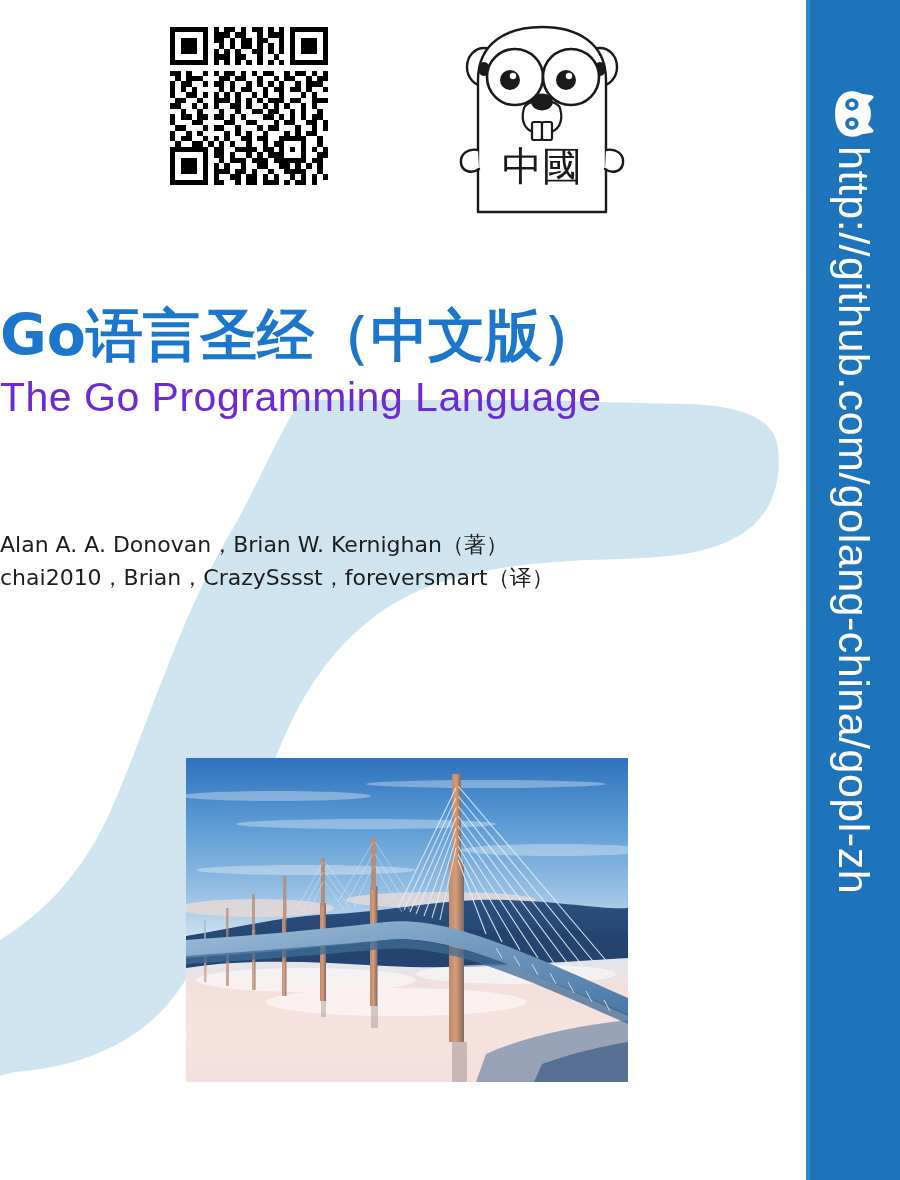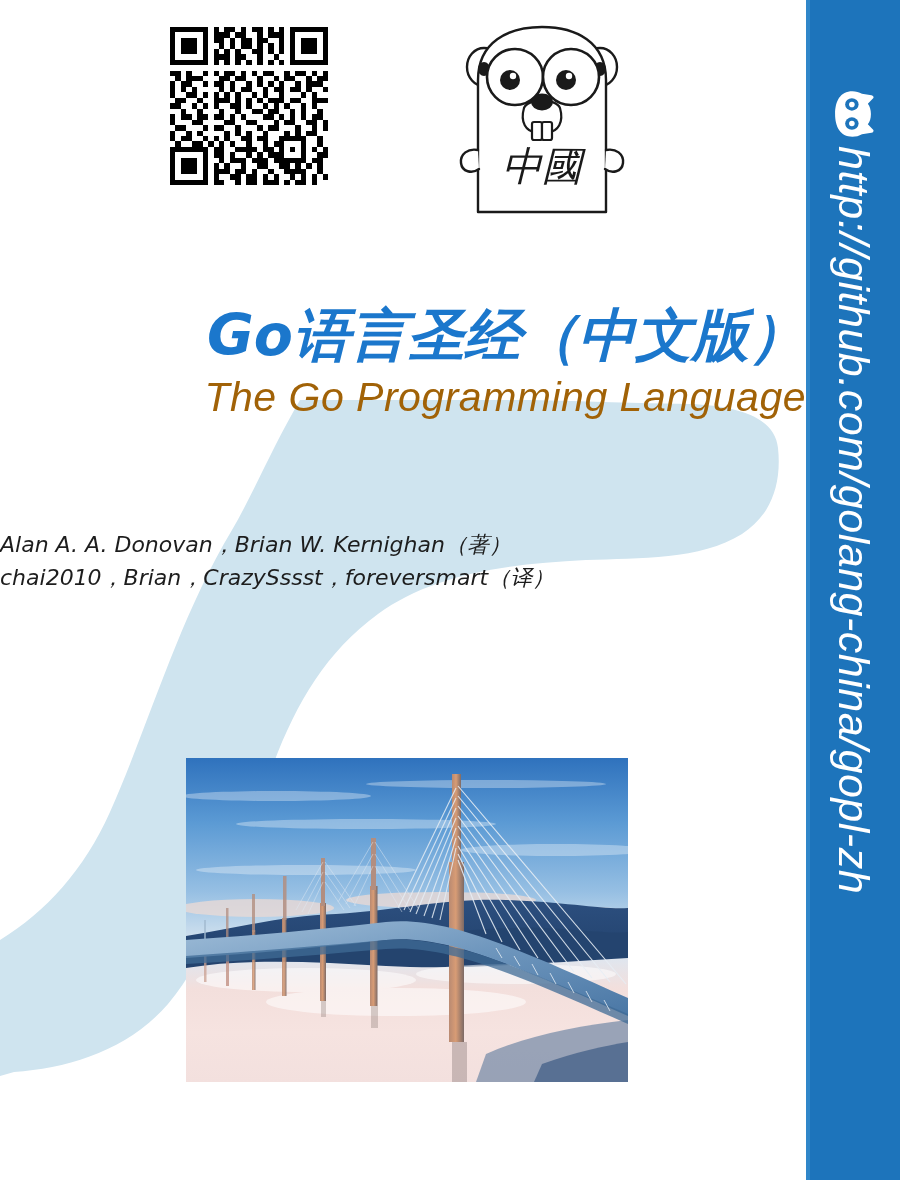--- a/index.html
+++ b/index.html
@@ -3,40 +3,40 @@
 <meta charset="utf-8">
 <style>
   * { margin:0; padding:0; box-sizing:border-box; }
   html,body { width:900px; height:1180px; }
   body {
     font-family:"Liberation Sans", sans-serif;
     background:#ffffff;
     position:relative;
     overflow:hidden;
   }
-  .cover { position:absolute; inset:0; background:#fff;font-style:italic; }
+  .cover { position:absolute; inset:0; background:#fff; }
 
   
   .swoosh { position:absolute; left:0; top:400px; width:810px; height:700px; pointer-events:none; }
 
   
   .qr { position:absolute; left:170px; top:27px; width:158px; height:158px; }
 
   
   .gopher { position:absolute; left:452px; top:22px; width:180px; height:195px; }
 
   
-  .title-block { position:absolute; left:0; top:305px; width:806px; text-align:right; }
+  .title-block { position:absolute; left:0; top:305px; width:806px; text-align:left; }
   .title-cn {
     font-size:57px; font-weight:bold; color:#1b77cc;
     letter-spacing:0px; line-height:1.08;
     font-family:"DejaVu Sans","Liberation Sans", sans-serif;
   }
   .title-en {
-    font-size:41px; color:#a16207; line-height:1.18;
+    font-size:41px; color:#6d28d9; line-height:1.18;
     margin-top:6px; letter-spacing:0.5px;
     font-family:"Liberation Sans", sans-serif;
   }
 
   
   .authors { position:absolute; left:0; top:528px; width:862px; text-align:left; }
   .authors div {
     font-size:22px; color:#1d1d1d; line-height:1.52;
     font-family:"DejaVu Sans","Liberation Sans", sans-serif;
   }

